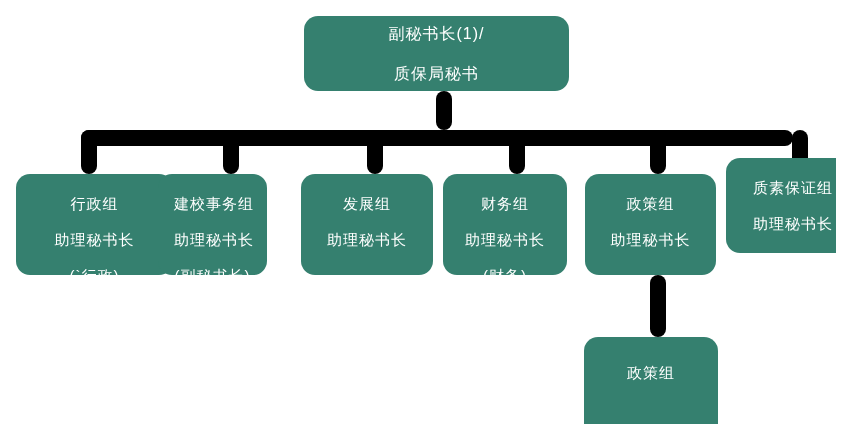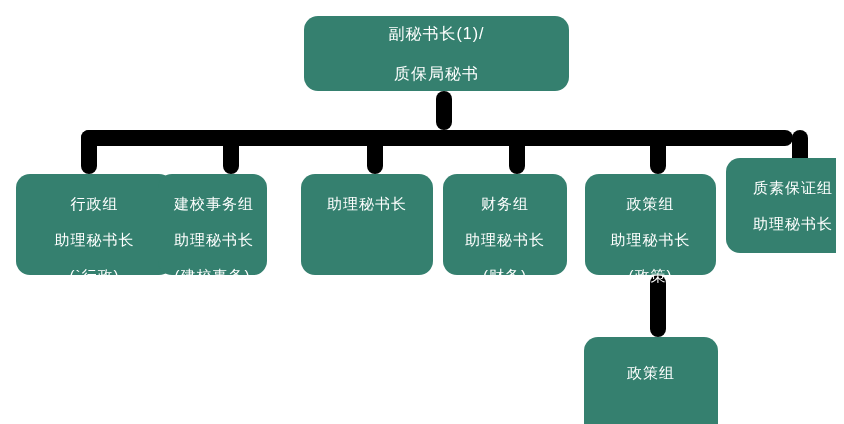--- a/index.html
+++ b/index.html
@@ -72,37 +72,37 @@
 
   <div class="node node-child" style="left:0;top:158px;width:157px;height:101px">
     <div class="ln">行政组</div>
     <div class="ln">助理秘书长</div>
     <div class="ln">(`行政)</div>
   </div>
 
   <div class="node node-child" style="left:142px;top:158px;width:109px;height:101px">
     <div class="ln">建校事务组</div>
     <div class="ln">助理秘书长</div>
-    <div class="ln">(建校事务)</div>
+    <div class="ln">(副秘书长)</div>
   </div>
 
   <div class="node node-child" style="left:285px;top:158px;width:132px;height:101px">
+    <div class="ln">发展组</div>
     <div class="ln">助理秘书长</div>
   </div>
 
   <div class="node node-child" style="left:427px;top:158px;width:124px;height:101px">
     <div class="ln">财务组</div>
     <div class="ln">助理秘书长</div>
     <div class="ln">(财务)</div>
   </div>
 
   <div class="node node-child" style="left:569px;top:158px;width:131px;height:101px">
     <div class="ln">政策组</div>
     <div class="ln">助理秘书长</div>
-    <div class="ln">(政策)</div>
   </div>
 
   <div class="node node-child" style="left:710px;top:142px;width:134px;height:95px">
     <div class="ln">质素保证组</div>
     <div class="ln">助理秘书长</div>
   </div>
 
   <div class="node node-grandchild" style="left:568px;top:321px;width:134px;height:102px">
     <div class="ln">政策组</div>
   </div>

